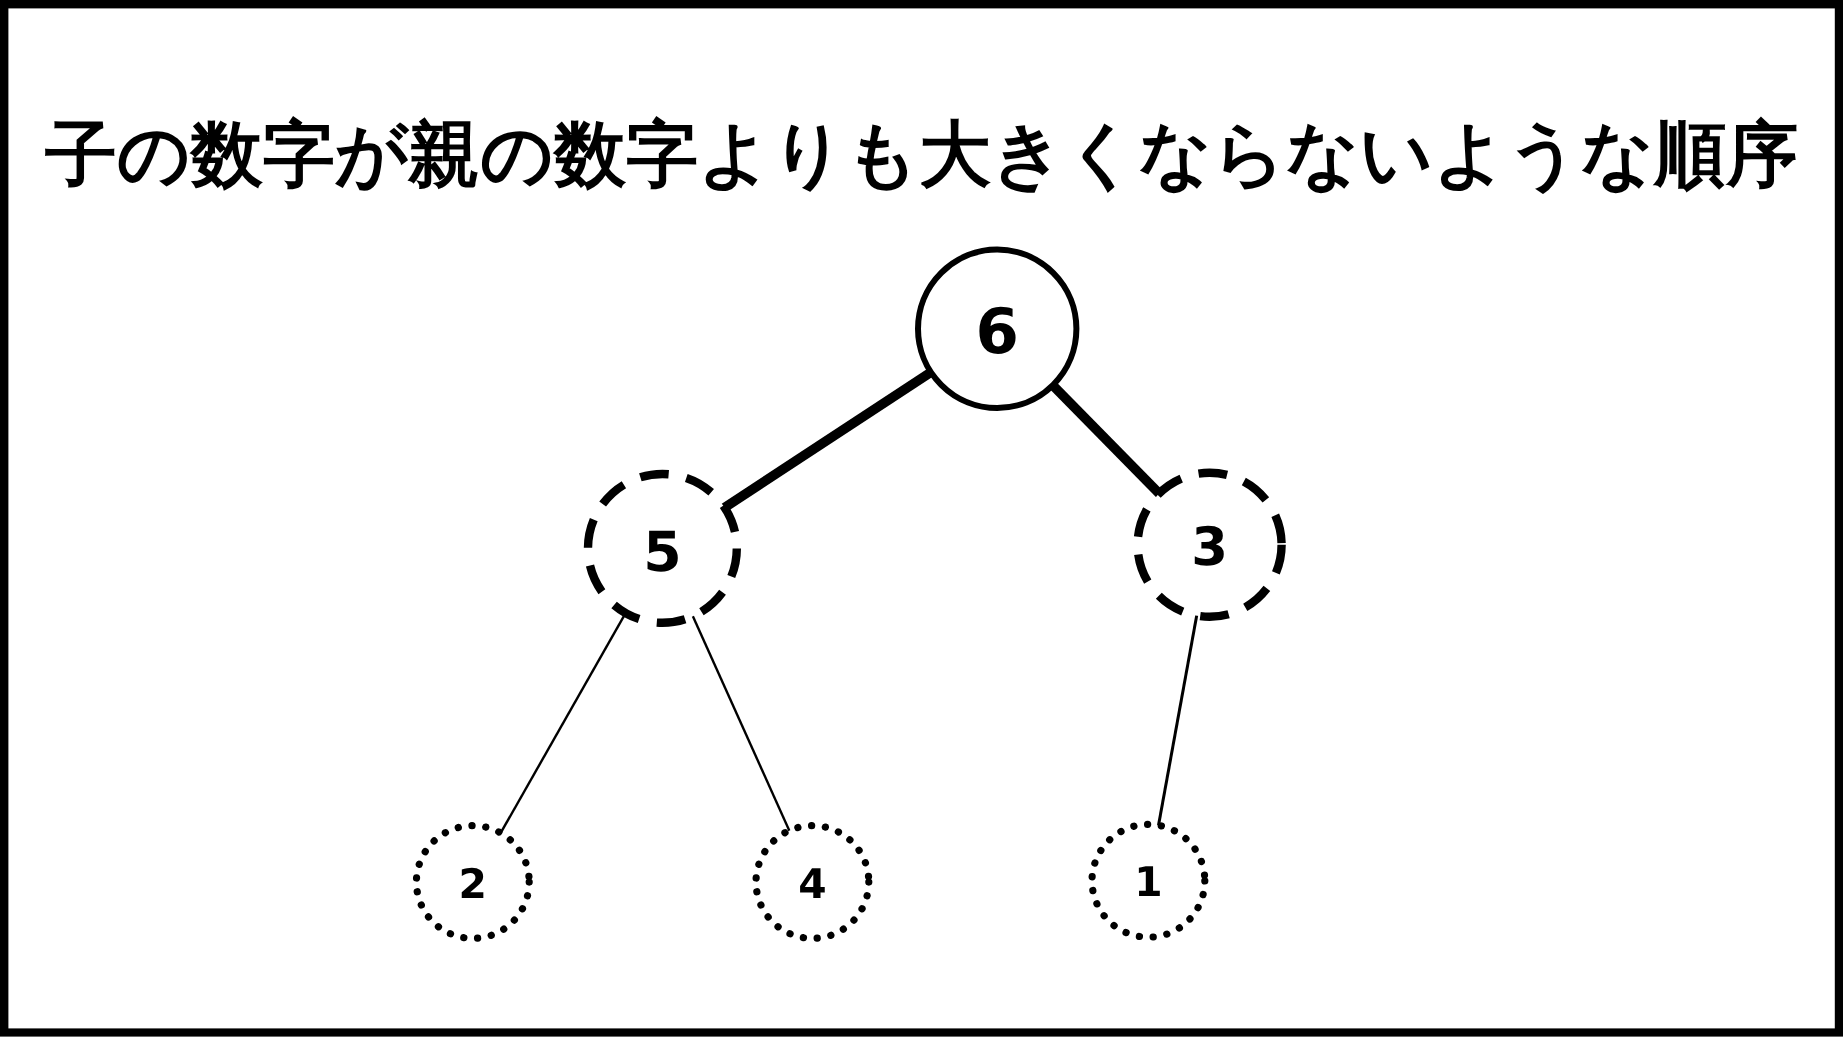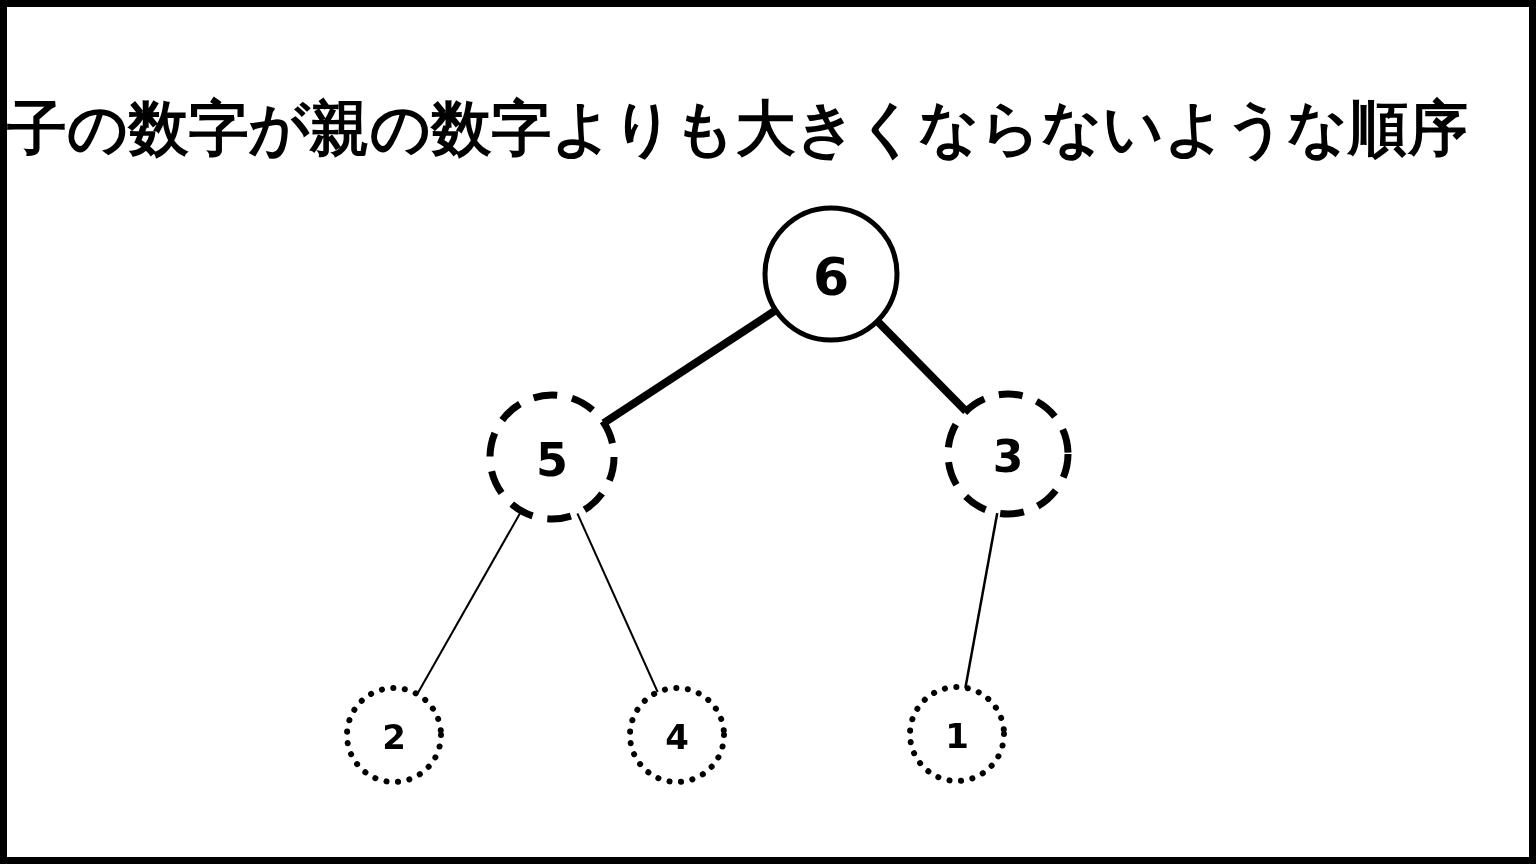--- a/index.html
+++ b/index.html
@@ -15,21 +15,21 @@
     box-sizing: border-box;
     border: 7px solid #000000;
     background: #ffffff;
     overflow: hidden;
   }
   .title {
     position: absolute;
     top: 82px;
     left: 0;
     width: 100%;
-    text-align: left;
+    text-align: center;
     font-size: 60px;
     font-weight: 700;
     letter-spacing: 0px;
     color: #000000;
     white-space: nowrap;
   }
   .tree-svg {
     position: absolute;
     top: 0;
     left: 0;

